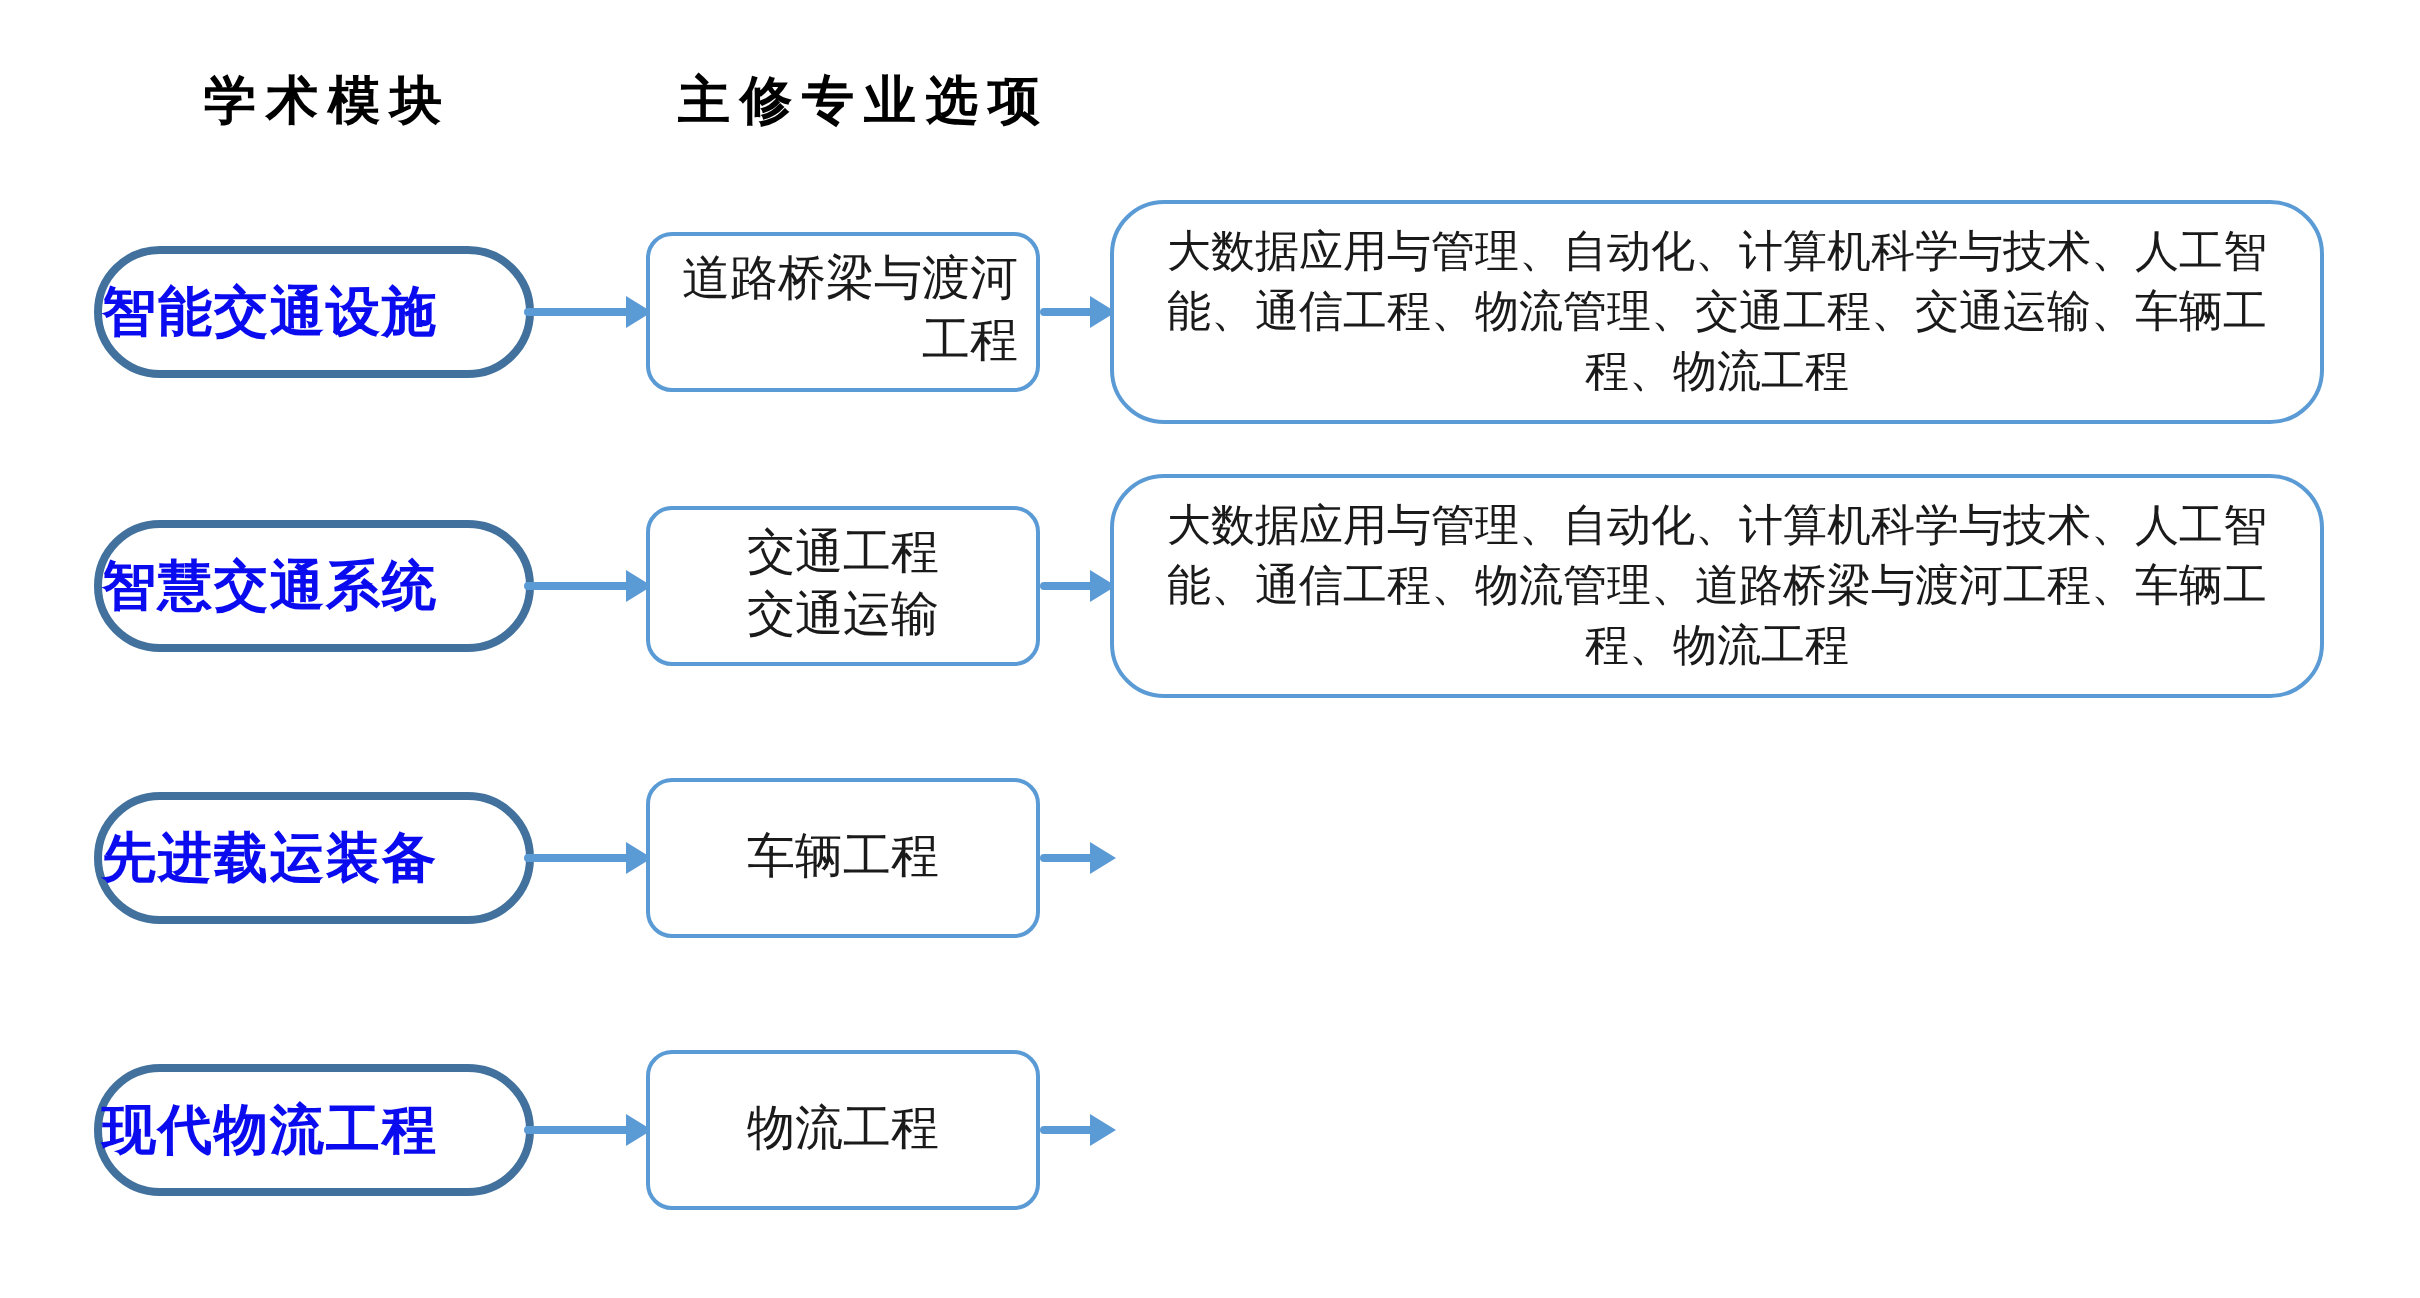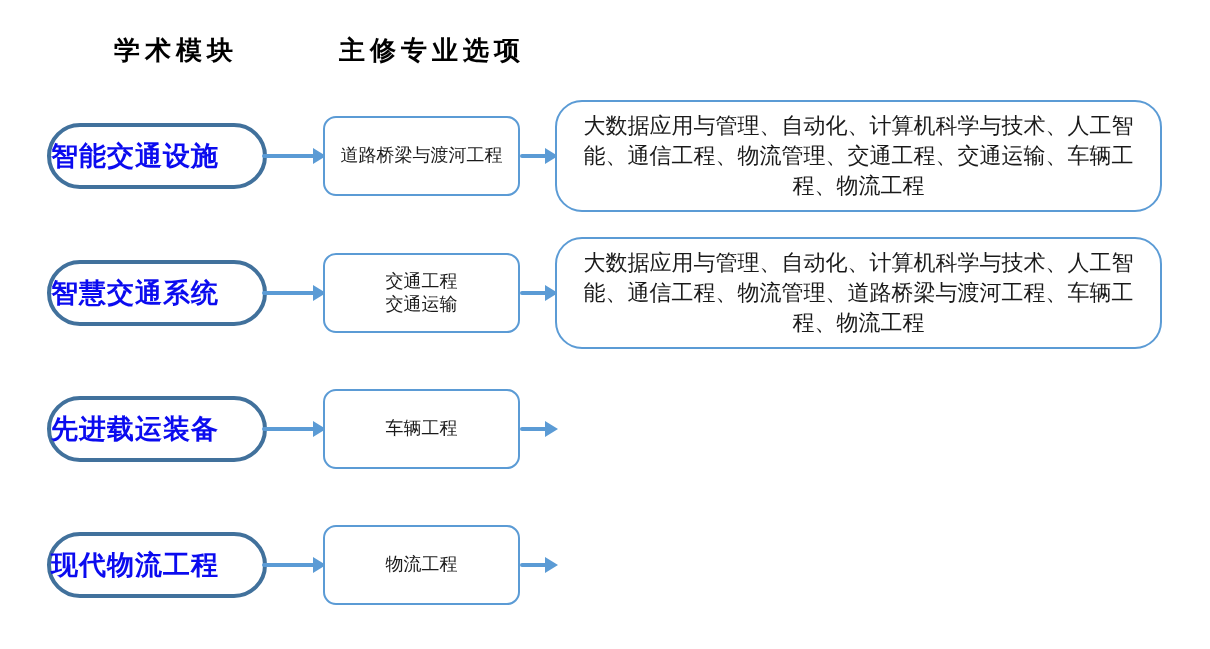--- a/index.html
+++ b/index.html
@@ -15,21 +15,21 @@
     font-family:"Liberation Sans", sans-serif;
     width:1210px;height:649px;position:relative;overflow:hidden;
   }
   .canvas{position:absolute;inset:0;background:#ffffff;}
 
   
   .col-header{
     position:absolute;top:33px;transform:translateX(-50%);
     font-size:26px;font-weight:bold;color:#000;letter-spacing:5px;white-space:nowrap;
   }
-  .h1{left:176px;}
+  .h1{left:164px;}
   .h2{left:432px;}
   .h3{left:845px;}
 
   
   .row{position:absolute;left:0;width:1210px;height:112px;}
   .r0{top:100px;}
   .r1{top:237px;}
   .r2{top:373px;}
   .r3{top:509px;}
 
@@ -43,21 +43,21 @@
   .capsule span{
     color:var(--module-text);font-size:27px;font-weight:bold;letter-spacing:1px;white-space:nowrap;
   }
 
   .majorbox{
     left:323px;width:197px;height:80px;
     border:2.5px solid var(--box-border);border-radius:13px;
     display:flex;align-items:center;justify-content:center;background:#fff;
   }
   .majorbox span{
-    color:var(--box-text);font-size:18px;line-height:1.28;text-align:left;
+    color:var(--box-text);font-size:24px;line-height:1.28;text-align:right;
     white-space:pre-line;padding:0 9px;
   }
 
   .minorbox{
     left:555px;width:607px;height:112px;
     border:2.5px solid var(--box-border);border-radius:27px;
     display:flex;align-items:center;justify-content:center;background:#fff;
   }
   .minorbox span{
     color:var(--box-text);font-size:22px;line-height:1.36;text-align:center;

